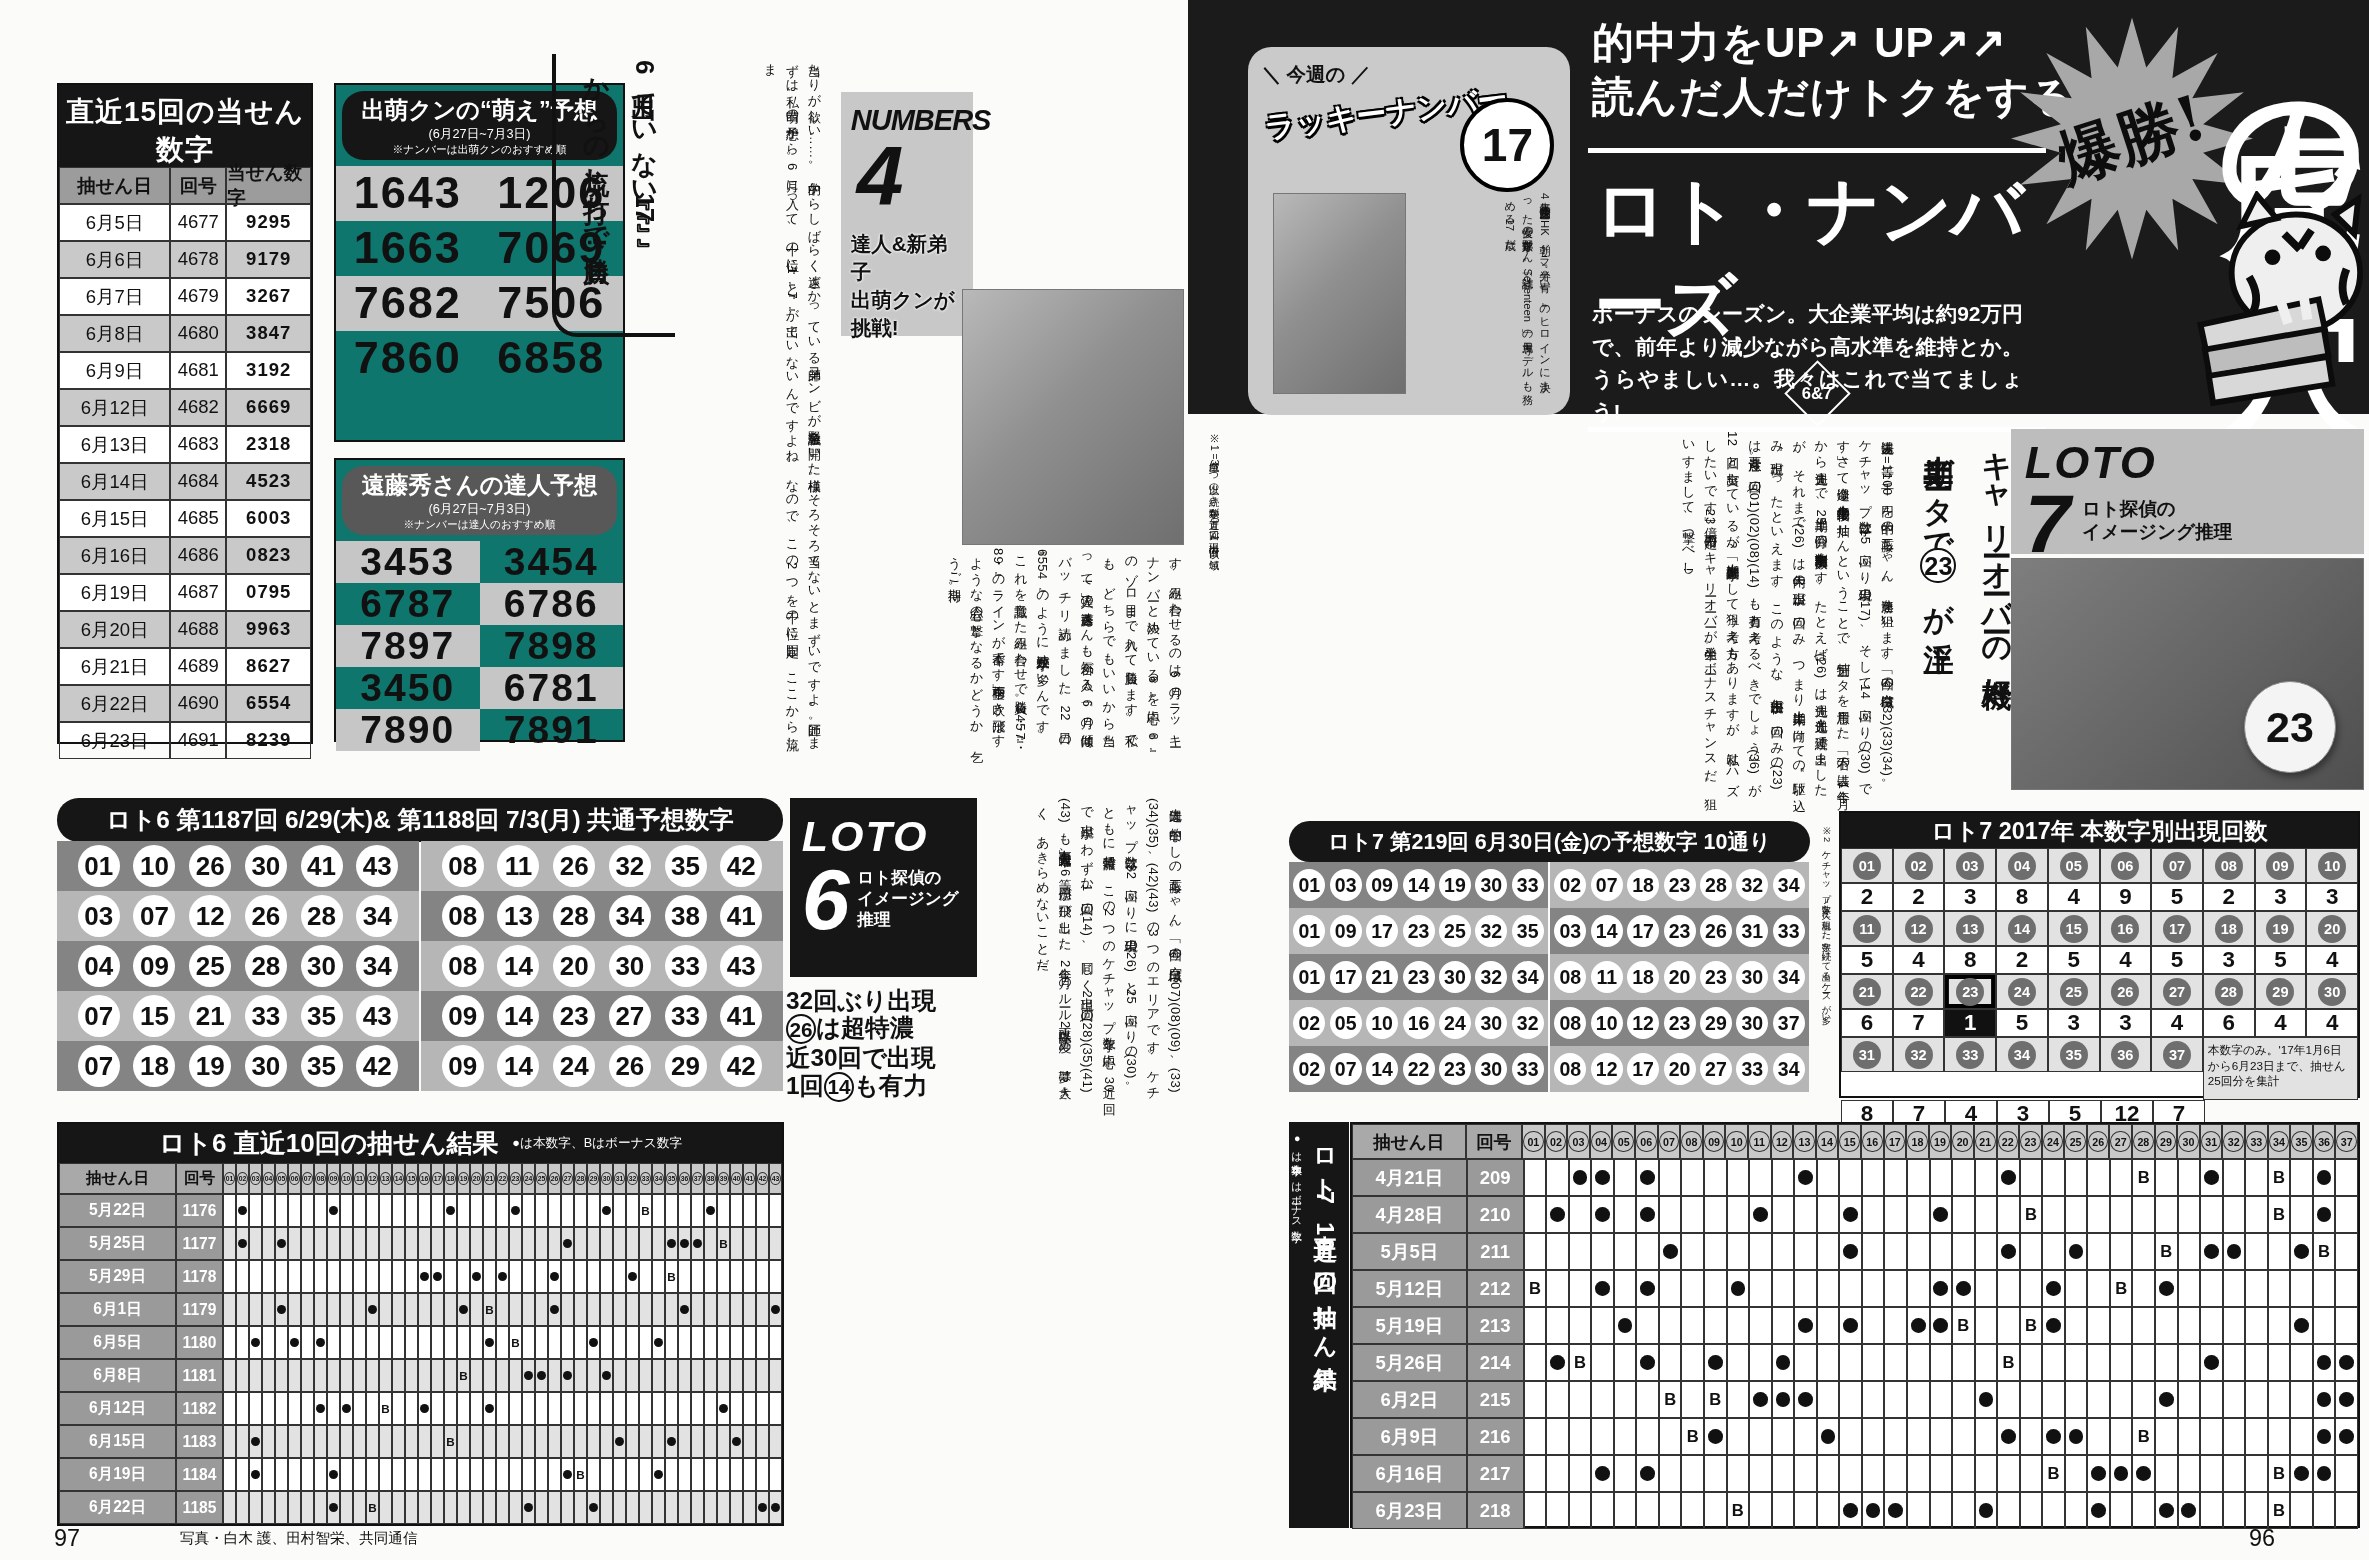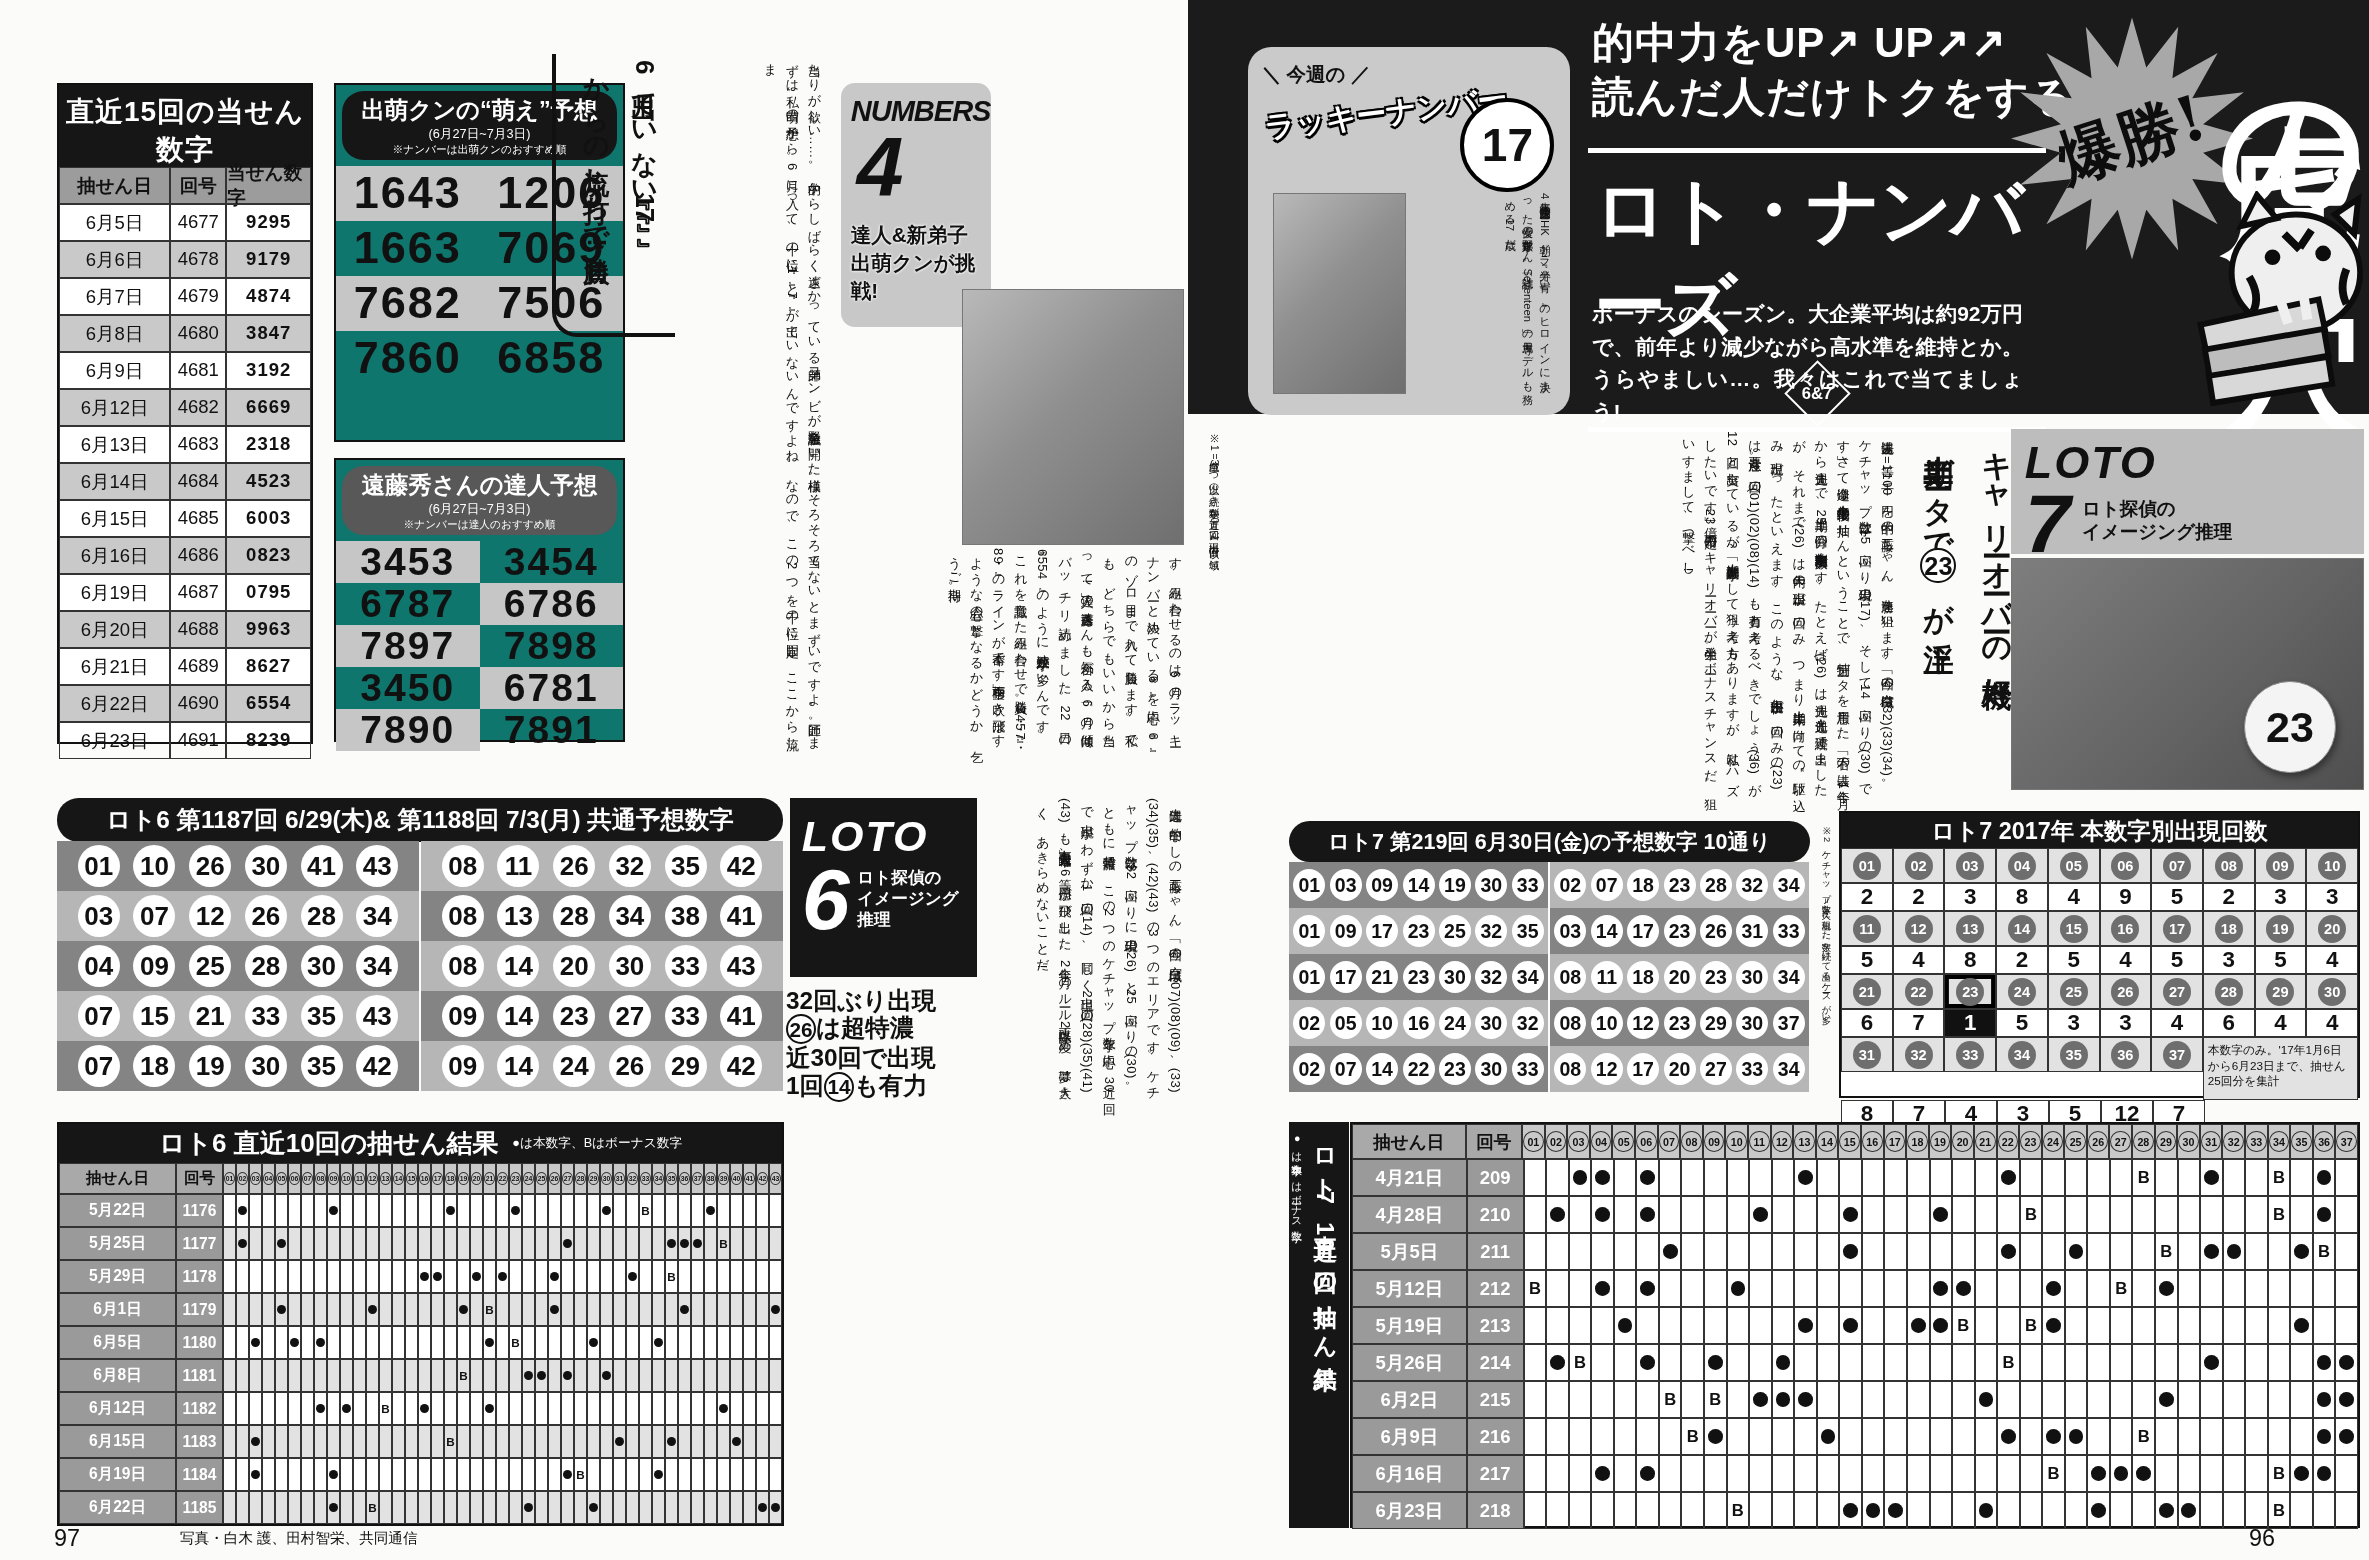--- a/index.html
+++ b/index.html
@@ -148,21 +148,21 @@
           <div class="cell num" style="width: 86px;">9295</div>
         </div>
         <div class="trow g">
           <div class="cell" style="width: 113px;">6月6日</div>
           <div class="cell" style="width: 57px;">4678</div>
           <div class="cell num" style="width: 86px;">9179</div>
         </div>
         <div class="trow">
           <div class="cell" style="width: 113px;">6月7日</div>
           <div class="cell" style="width: 57px;">4679</div>
-          <div class="cell num" style="width: 86px;">4874</div>
+          <div class="cell num" style="width: 86px;">3267</div>
         </div>
         <div class="trow g">
           <div class="cell" style="width: 113px;">6月8日</div>
           <div class="cell" style="width: 57px;">4680</div>
           <div class="cell num" style="width: 86px;">3847</div>
         </div>
         <div class="trow">
           <div class="cell" style="width: 113px;">6月9日</div>
           <div class="cell" style="width: 57px;">4681</div>
           <div class="cell num" style="width: 86px;">3192</div>
@@ -276,21 +276,21 @@
       </div>
   </div>
 
   <div id="n4headline" class="abs vtext" style="left:552px;top:54px;height:283px;">
     <div>6月出ていない『1』『7』</div>
     <div>からの流し打ちで勝負!</div>
   </div>
   <div class="abs vtext bodytxt" style="left:648px;top:54px;width:177px;height:689px;">当たりが欲しい……。的中からしばらく遠ざかっている師弟コンビが緊急会議を開いた模様。「そろそろ当てないとまずいですよ、師匠。まずは私、出萌の予想から。6月に入って、十の位に『1』と『7』が出ていないんですよね。なので、この2つを千の位に固定し、ここから流しま</div>
   <div class="abs vtext bodytxt" style="left:829px;top:548px;width:357px;height:193px;">す。組み合わせるのは6月のラッキーナンバーと決めている『6』を中心に。『6』のゾロ目まで入れて勝負します。私でも、どちらでもいいから当たって!」達人の遠藤秀さんも気合が入る。「6月の傾向はバッチリ読めました。22日の『6554』のように連続数字が多いんです。これを意識した組み合わせで勝負。『3・4・5』『7・8・9』のラインが本命です」梅雨空を吹き飛ばすような会心の一撃となるかどうか、乞うご期待。</div>
 
-  <div id="n4box" class="abs" style="left:841px;top:83px;width:150px;height:244px;border-radius:14px;">
+  <div id="n4box" class="abs" style="left:841px;top:92px;width:132px;height:244px;">
     <div class="l1">NUMBERS</div>
     <div class="l2">4</div>
     <div class="l3">
       <div>達人&amp;新弟子</div>
       <div>出萌クンが挑戦!</div>
     </div>
   </div>
 
   <div class="abs photo" style="left:962px;top:289px;width:222px;height:256px;"></div>
 

